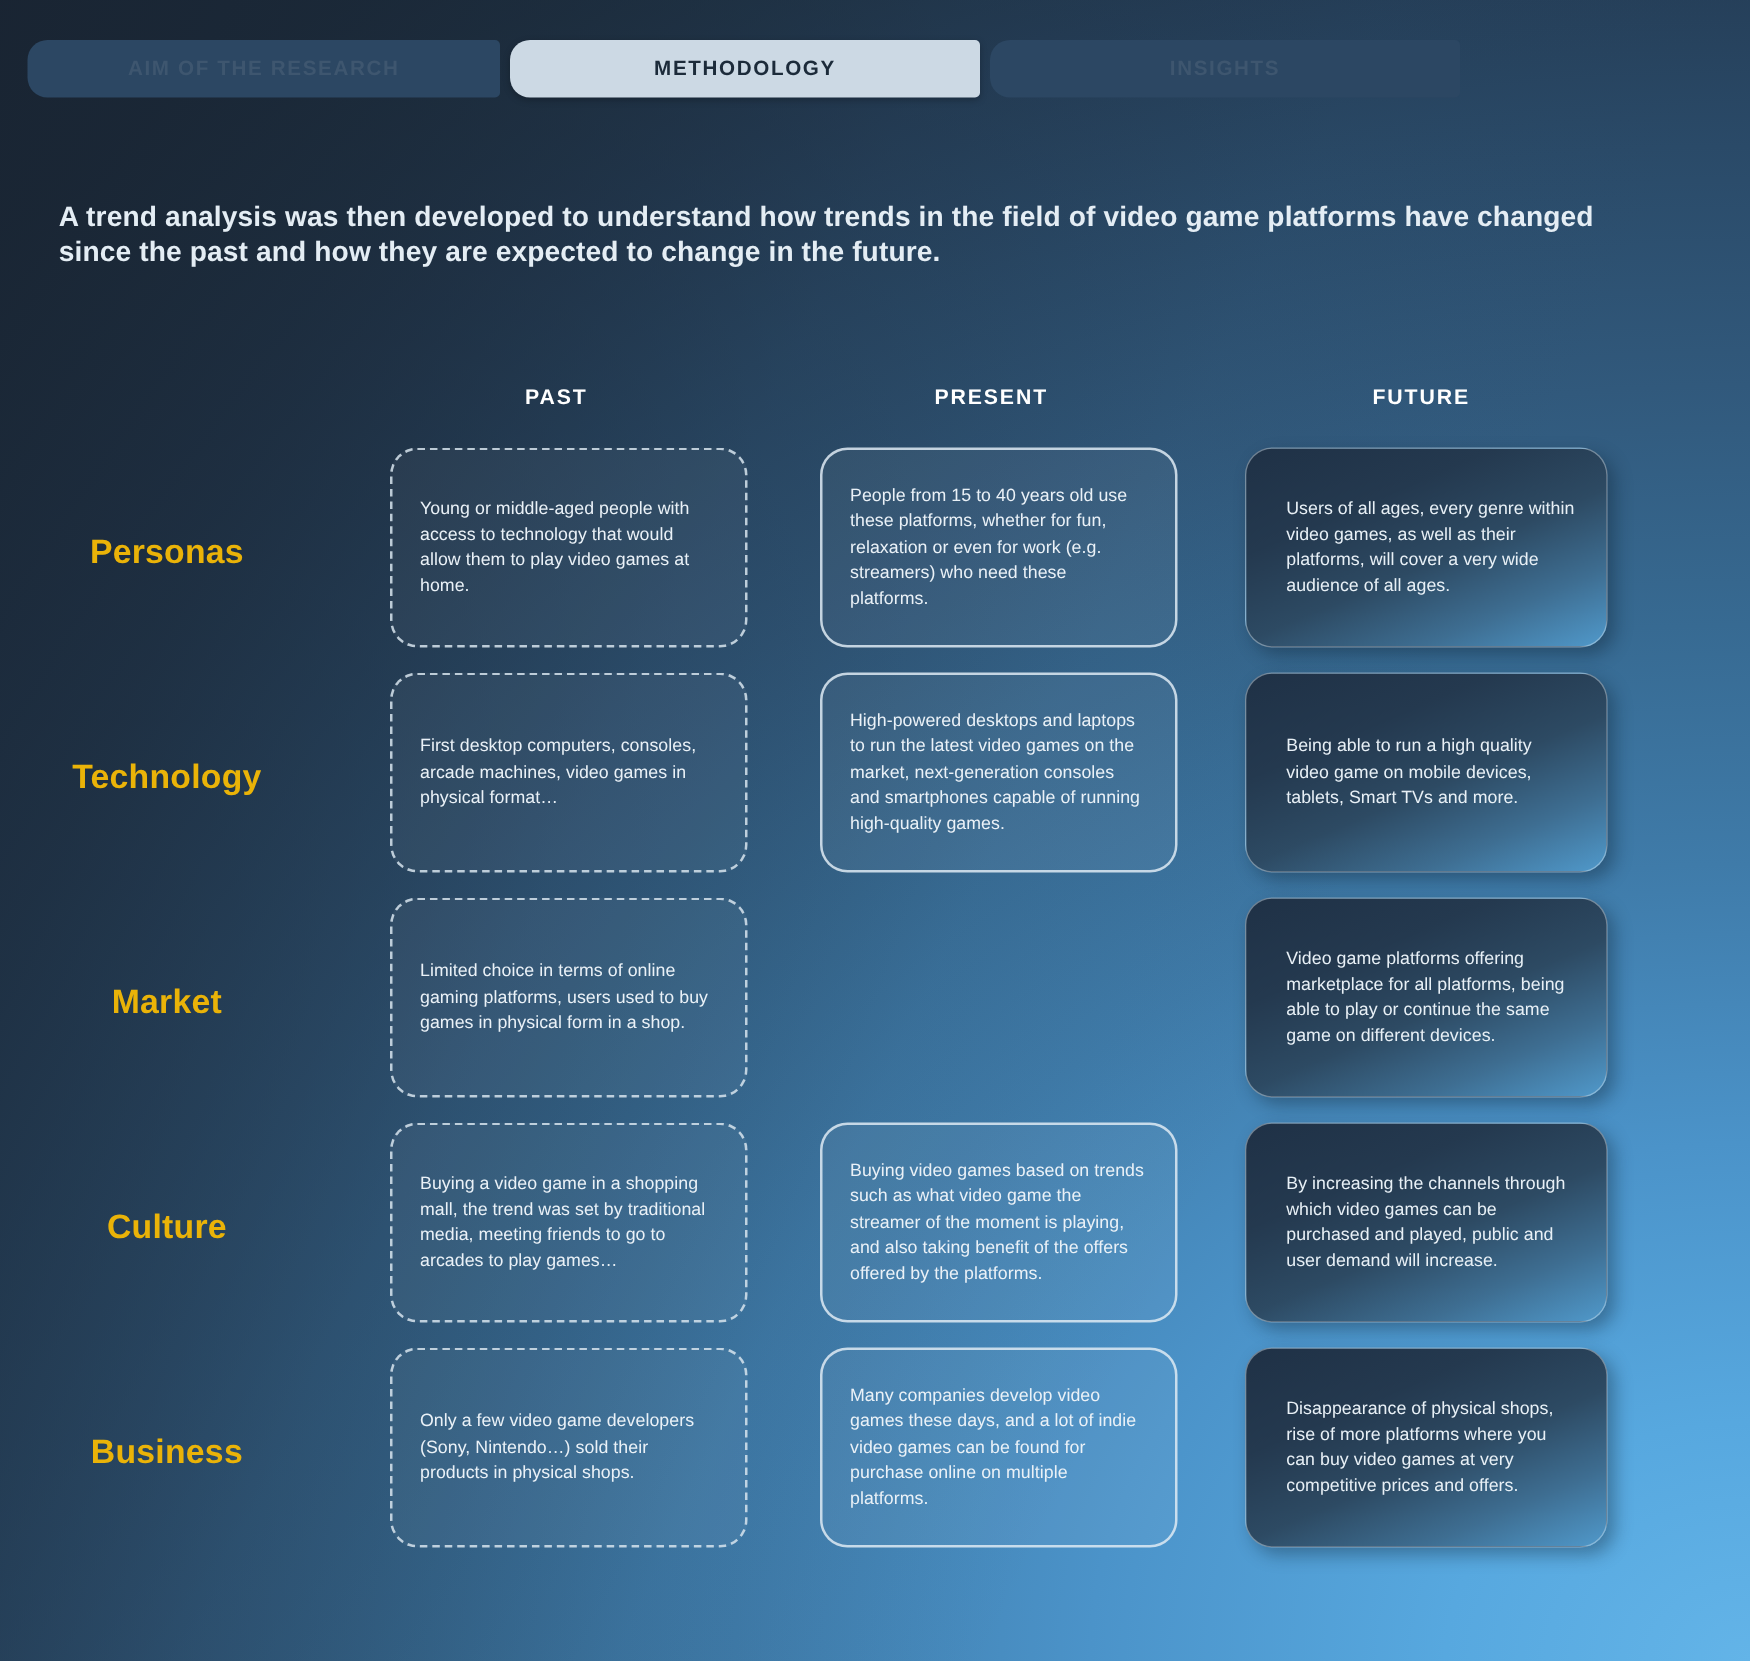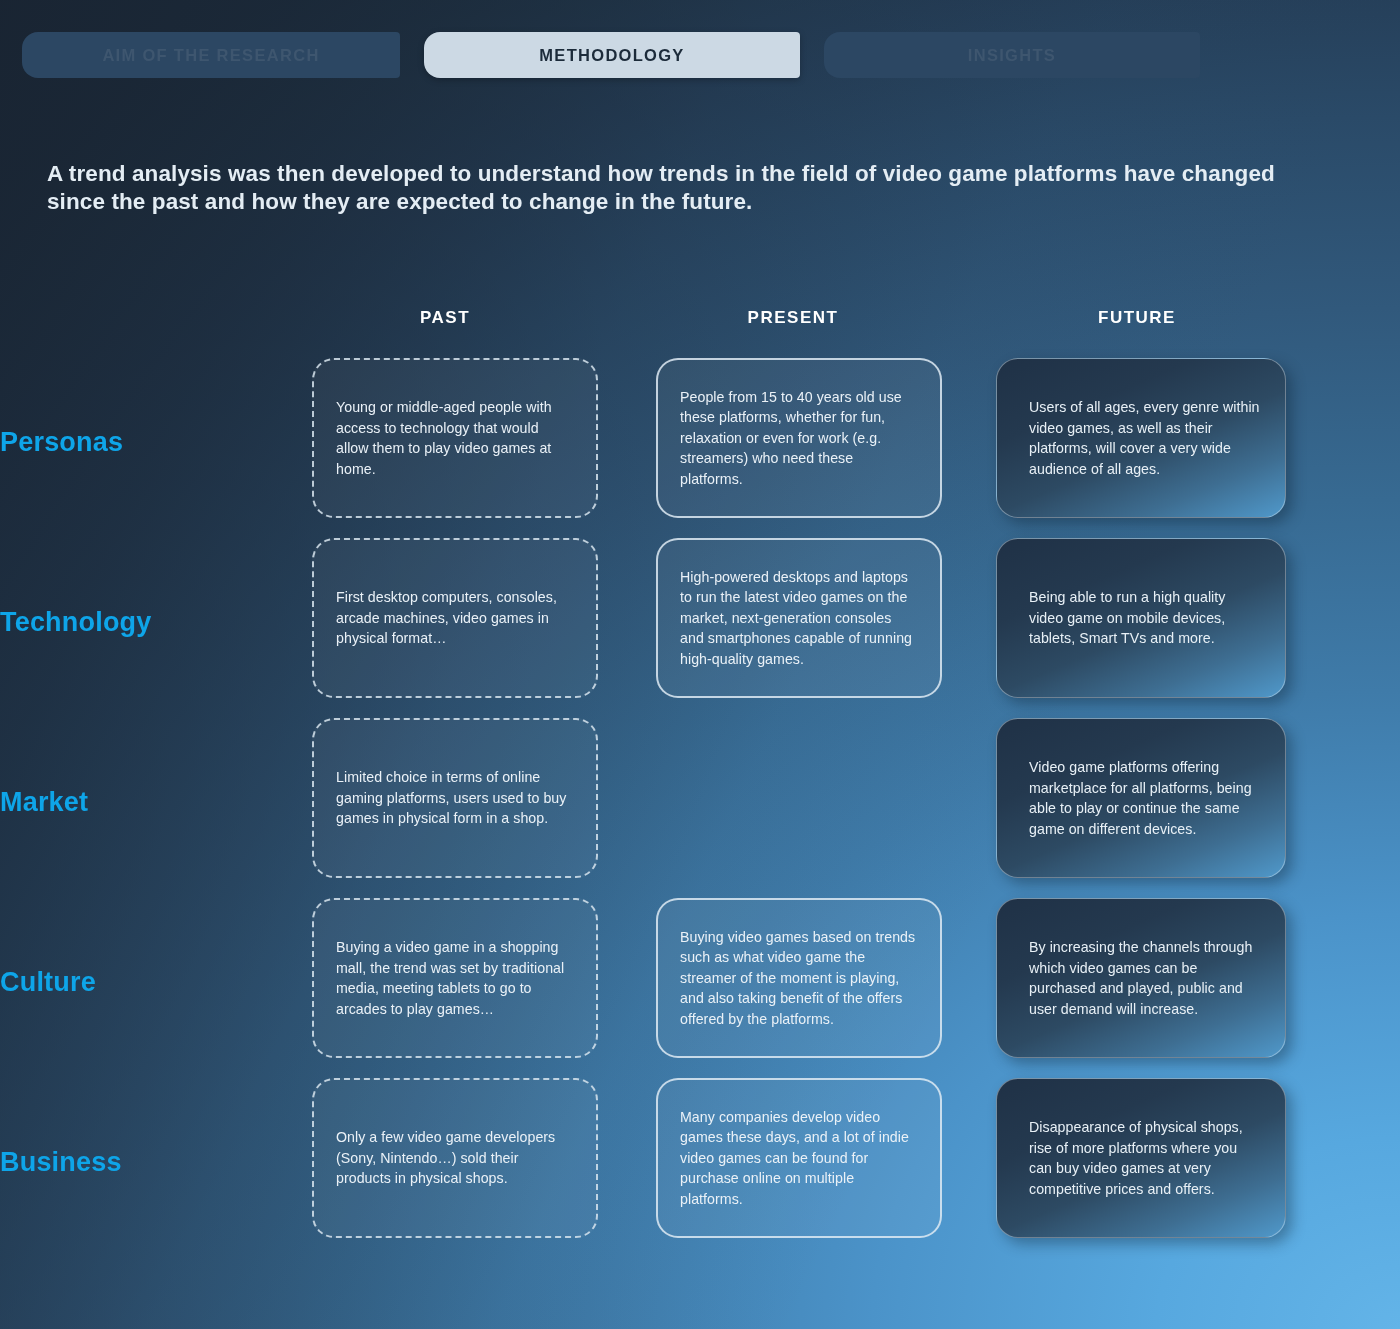--- a/index.html
+++ b/index.html
@@ -30,21 +30,21 @@
     background: linear-gradient(115deg, rgba(25,36,50,0.92) 0%, rgba(27,41,57,0.75) 18%, rgba(32,52,72,0.35) 38%, rgba(40,70,96,0.08) 55%, rgba(0,0,0,0) 70%);
     pointer-events: none;
   }
 
   
   #tabbar {
     position: absolute;
     left: 22px;
     top: 32px;
     display: flex;
-    gap: 24px;
+    gap: 8px;
     z-index: 5;
   }
   .tab {
     height: 46px;
     border-radius: 16px 4px 4px 16px;
     display: flex;
     align-items: center;
     justify-content: center;
     font-size: 16.5px;
     font-weight: bold;
@@ -108,24 +108,24 @@
   .colhead.c2 { left: 1037px; }
 
   .row {
     position: relative;
     height: 180px;
   }
   .rowlabel {
     position: absolute;
     left: 0;
     width: 267px;
-    text-align: left;
+    text-align: center;
     top: 50%;
     transform: translateY(-50%);
-    color: #0ea5e9;
+    color: #eab308;
     font-size: 27px;
     font-weight: bold;
     letter-spacing: 0.2px;
   }
 
   .card {
     position: absolute;
     top: 6px;
     height: 160px;
     box-sizing: border-box;
@@ -227,21 +227,21 @@
       <p>Limited choice in terms of online gaming platforms, users used to buy games in physical form in a shop.</p>
     </div>
     <div class="card future">
       <p>Video game platforms offering marketplace for all platforms, being able to play or continue the same game on different devices.</p>
     </div>
   </div>
 
   <div class="row">
     <div class="rowlabel">Culture</div>
     <div class="card past">
-      <p>Buying a video game in a shopping mall, the trend was set by traditional media, meeting tablets to go to arcades to play games…</p>
+      <p>Buying a video game in a shopping mall, the trend was set by traditional media, meeting friends to go to arcades to play games…</p>
     </div>
     <div class="card present">
       <p>Buying video games based on trends such as what video game the streamer of the moment is playing, and also taking benefit of the offers offered by the platforms.</p>
     </div>
     <div class="card future">
       <p>By increasing the channels through which video games can be purchased and played, public and user demand will increase.</p>
     </div>
   </div>
 
   <div class="row">

